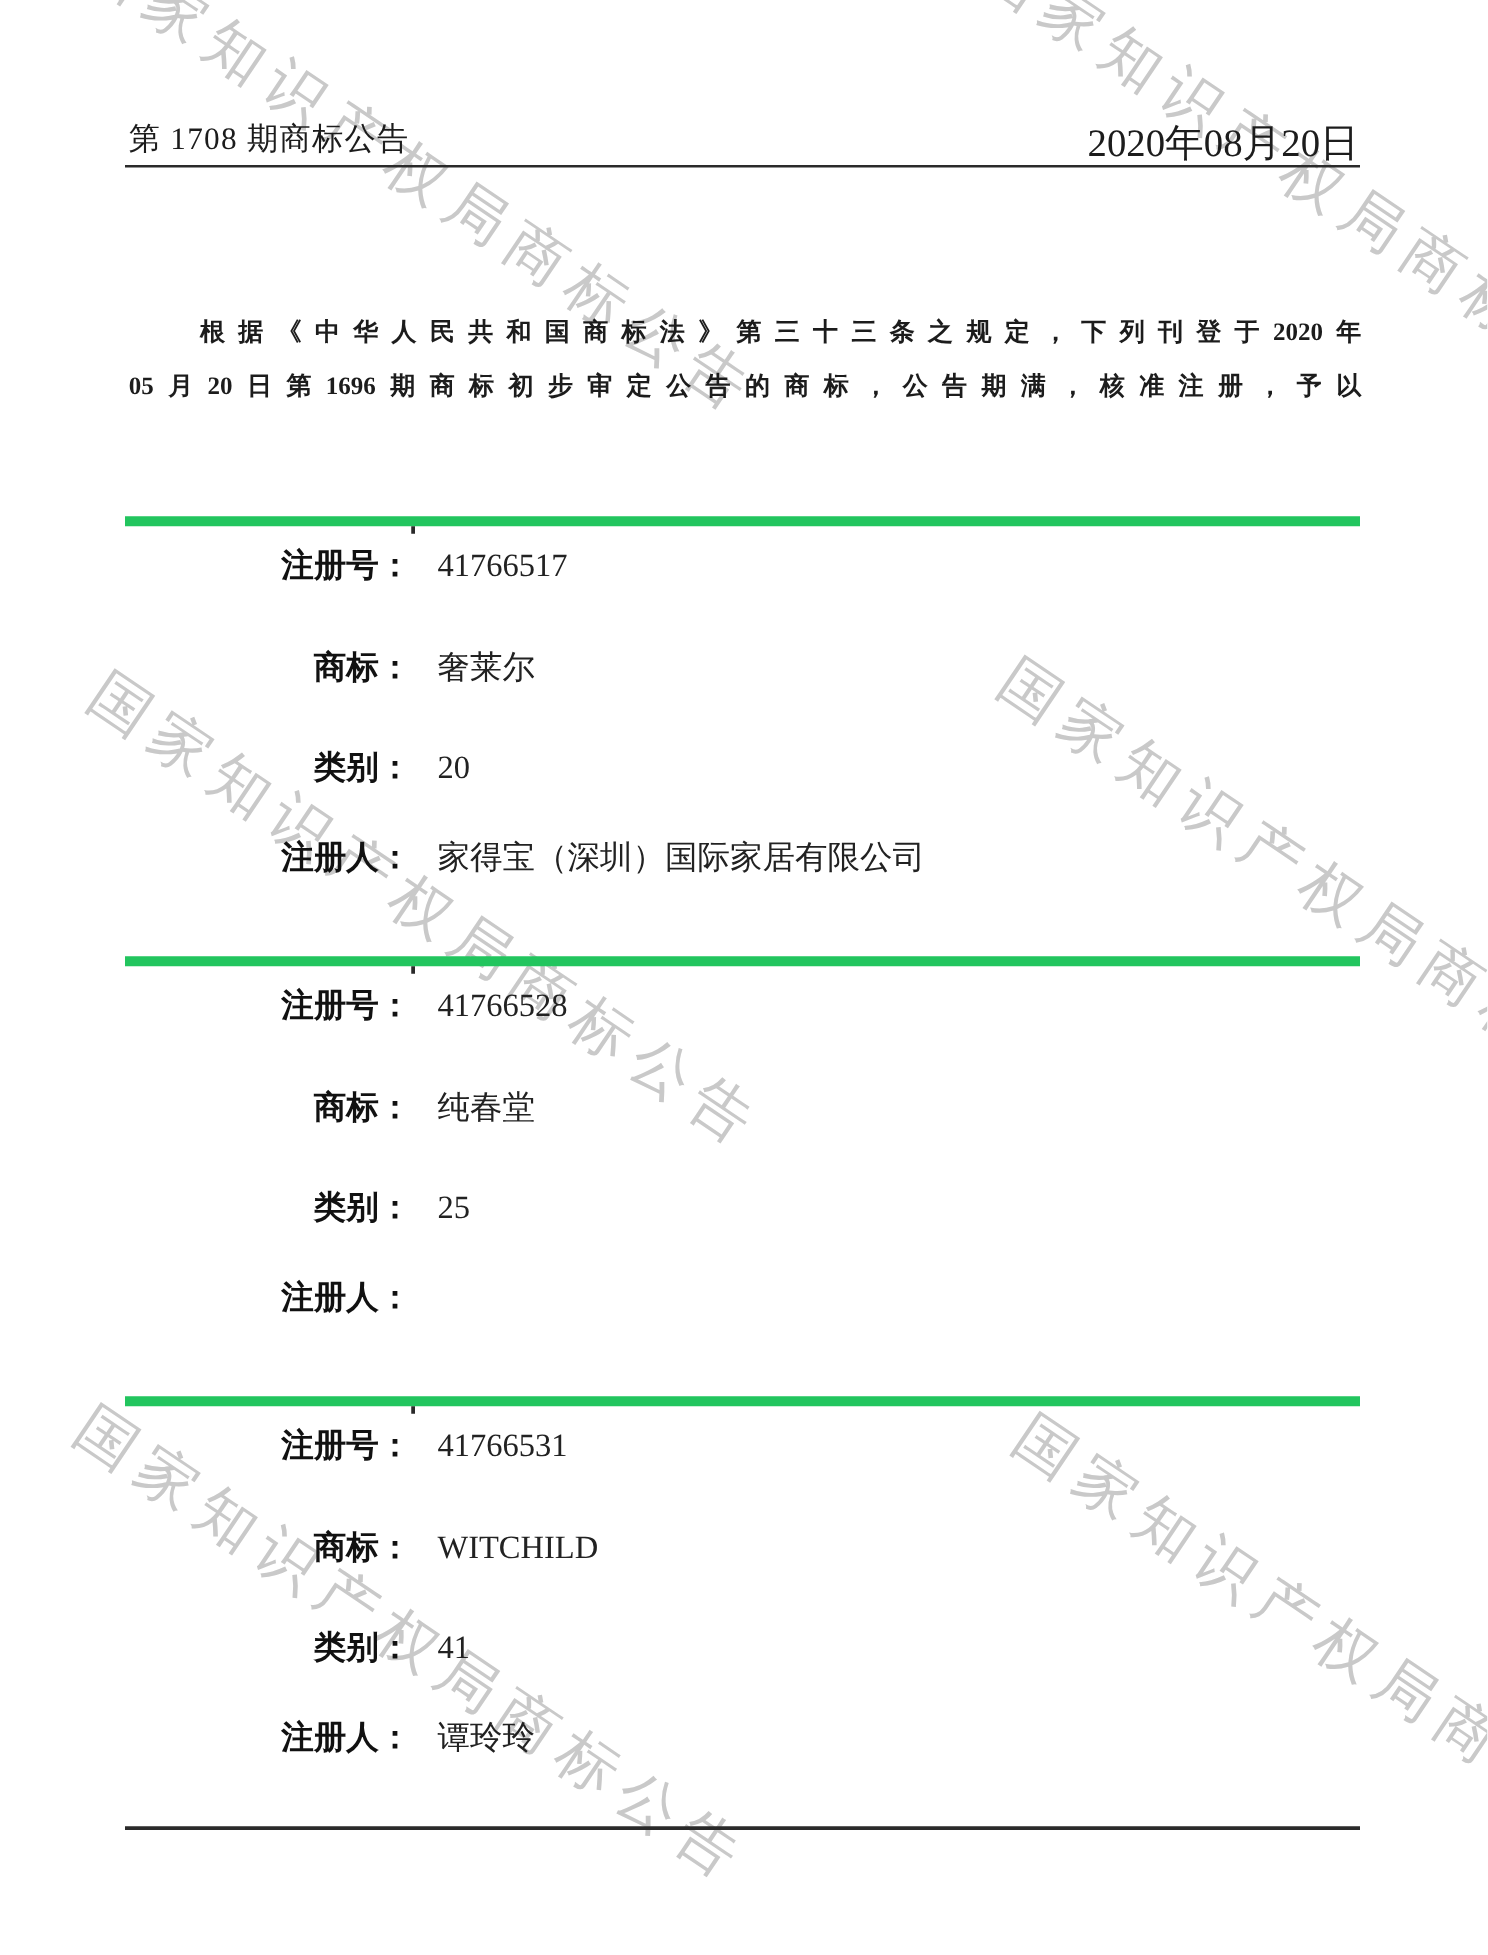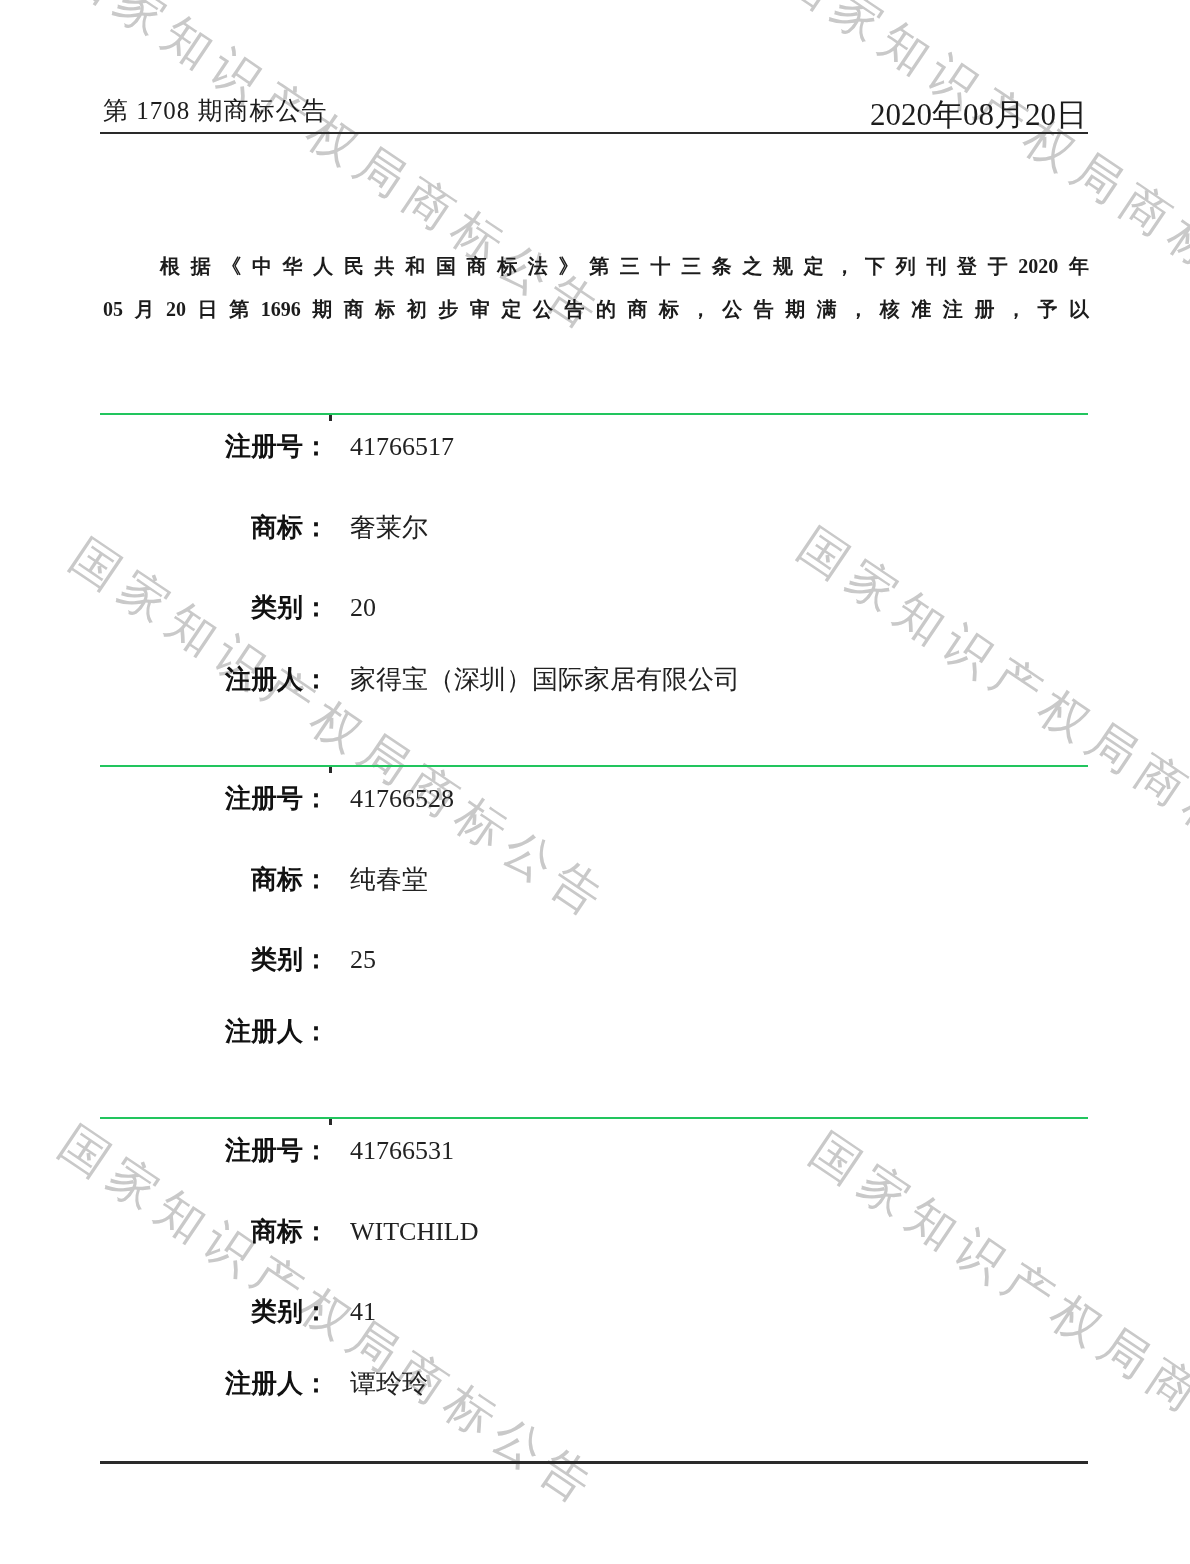--- a/index.html
+++ b/index.html
@@ -43,21 +43,21 @@
     font-size:20px;font-weight:bold;line-height:42px;
     white-space:nowrap;
   }
   .just{text-align:justify;text-align-last:justify;white-space:normal;}
   .intro-1{top:245px;padding-left:57px;width:929px;}
   .intro-2{top:288px;}
   .intro-3{top:331px;}
   
   .record{
     position:absolute;left:100px;width:988px;
-    border-top:2px solid #22c55e;
+    border-top:8px solid #22c55e;
   }
   .rec-1{top:413px;height:350px;}
   .rec-2{top:765px;height:350px;}
   .rec-3{top:1117px;height:342px;}
   .tick{position:absolute;left:229px;top:0;width:3px;height:6px;background:#2a2a2a;}
   .row{position:absolute;left:0;width:100%;height:34px;line-height:34px;font-size:26px;}
   .row-1{top:15px;}
   .row-2{top:96px;}
   .row-3{top:176px;}
   .row-4{top:248px;}

